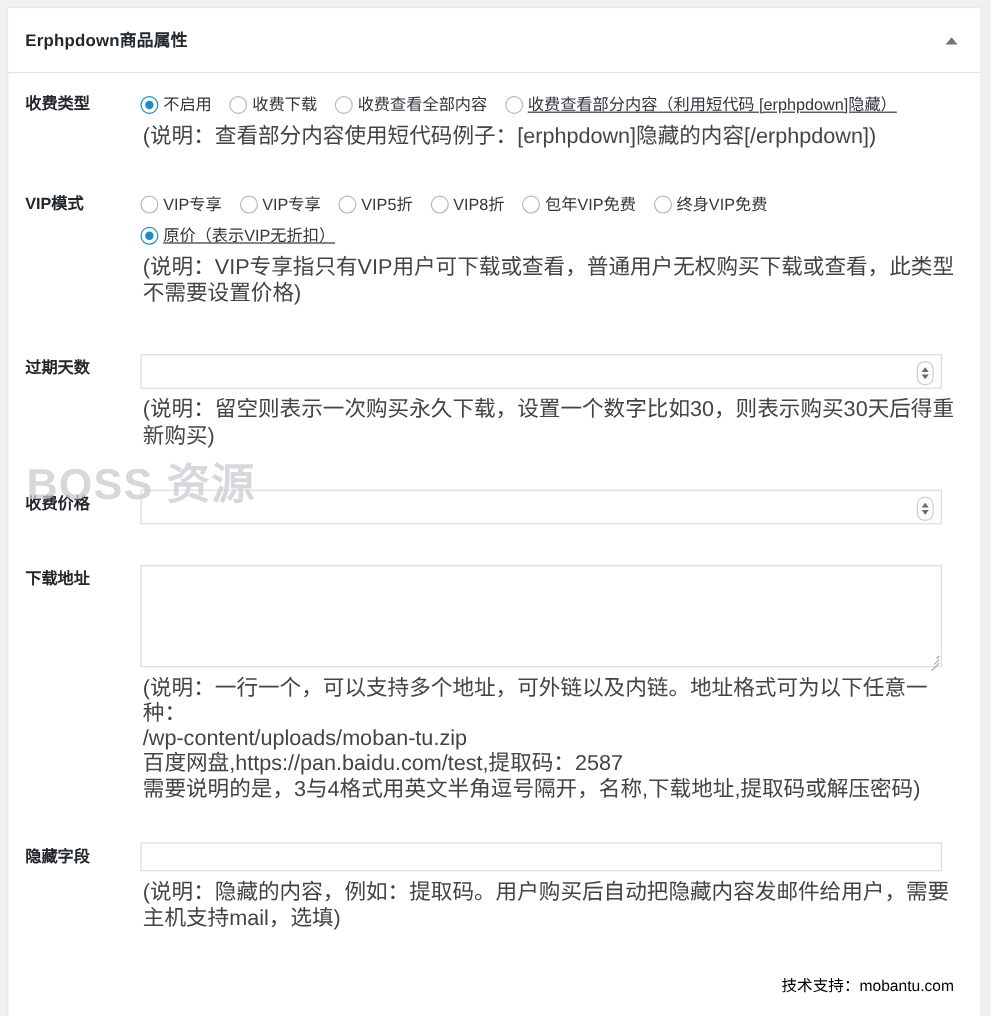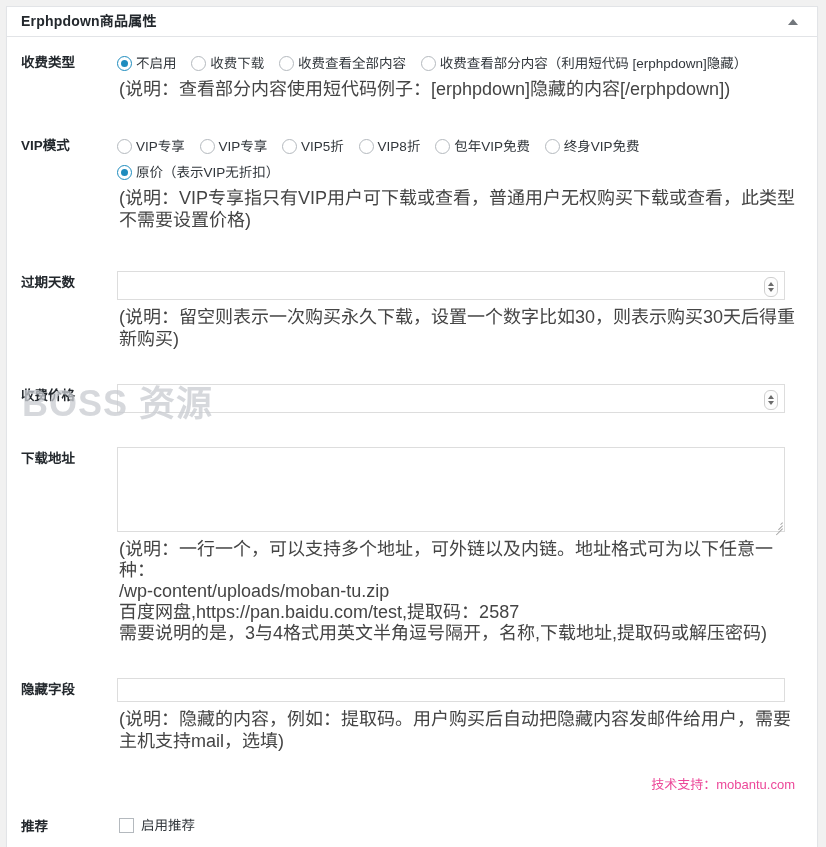--- a/index.html
+++ b/index.html
@@ -22,21 +22,21 @@
     left: 6px;
     top: 6px;
     width: 812px;
     background: #ffffff;
     border: 1px solid #e2e4e7;
     box-sizing: border-box;
     box-shadow: 0 1px 1px rgba(0,0,0,.04);
   }
 
   .metabox-header {
-    height: 30px;
+    height: 54px;
     border-bottom: 1px solid #e2e4e7;
     display: flex;
     align-items: center;
     padding: 0 10px 0 14px;
     box-sizing: border-box;
     background: #fff;
     position: relative;
   }
   .metabox-title {
     font-size: 14px;
@@ -89,21 +89,21 @@
     line-height: 26px;
     font-size: 13.5px;
     color: #32373c;
   }
   .radio-opt {
     display: inline-block;
     white-space: nowrap;
     margin-right: 11px;
     cursor: pointer;
   }
-  .radio-opt:last-child { margin-right: 10px; }
+  .radio-opt:last-child { margin-right: 10px; text-decoration: underline; }
 
   .radio-mark {
     display: inline-block;
     width: 15px;
     height: 15px;
     border: 1px solid #b4b9be;
     border-radius: 50%;
     background: #fff;
     vertical-align: -3px;
     margin-right: 4px;
@@ -224,24 +224,24 @@
     opacity: .75;
     letter-spacing: 1px;
     pointer-events: none;
     user-select: none;
     white-space: nowrap;
     z-index: 5;
   }
 
   .credit {
     text-align: right;
-    color: #ec4899;
+    color: #000000;
     font-size: 13px;
     padding-right: 8px;
-    margin-top: 22px;
+    margin-top: 35px;
   }
 
   .checkbox-line {
     line-height: 22px;
     font-size: 13.5px;
     padding-left: 2px;
   }
   .checkbox-opt {
     display: inline-block;
     cursor: pointer;

